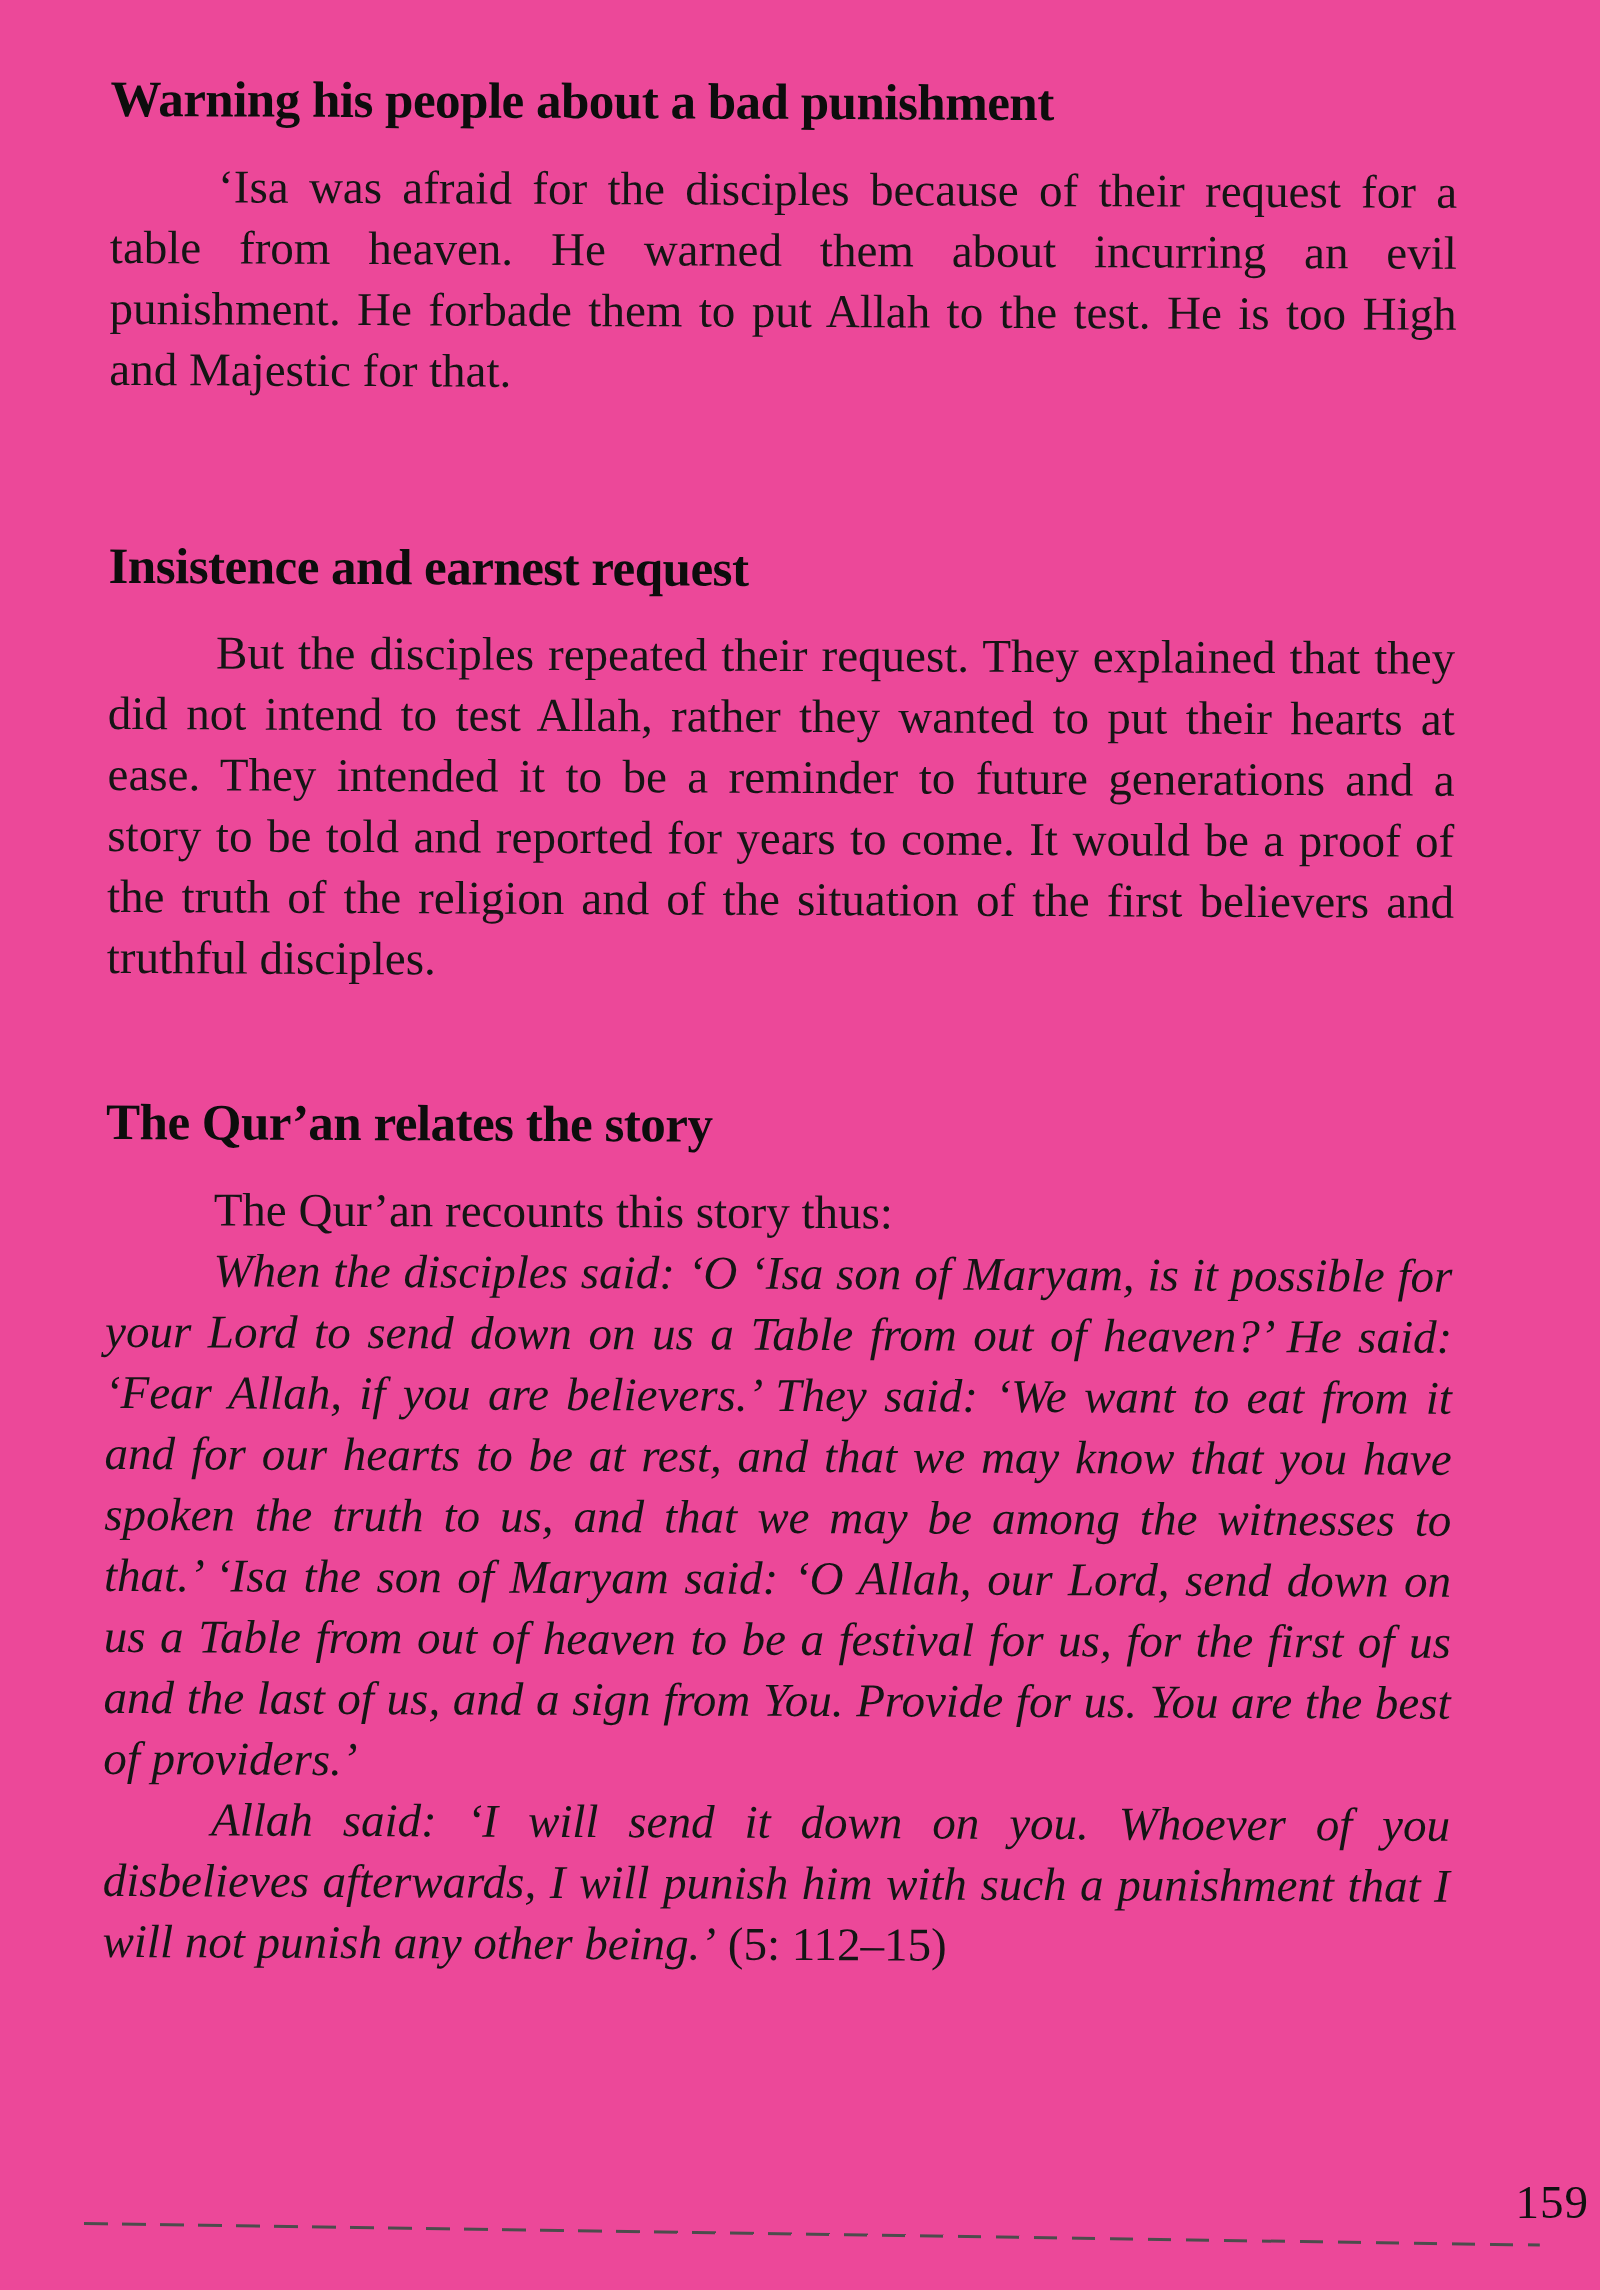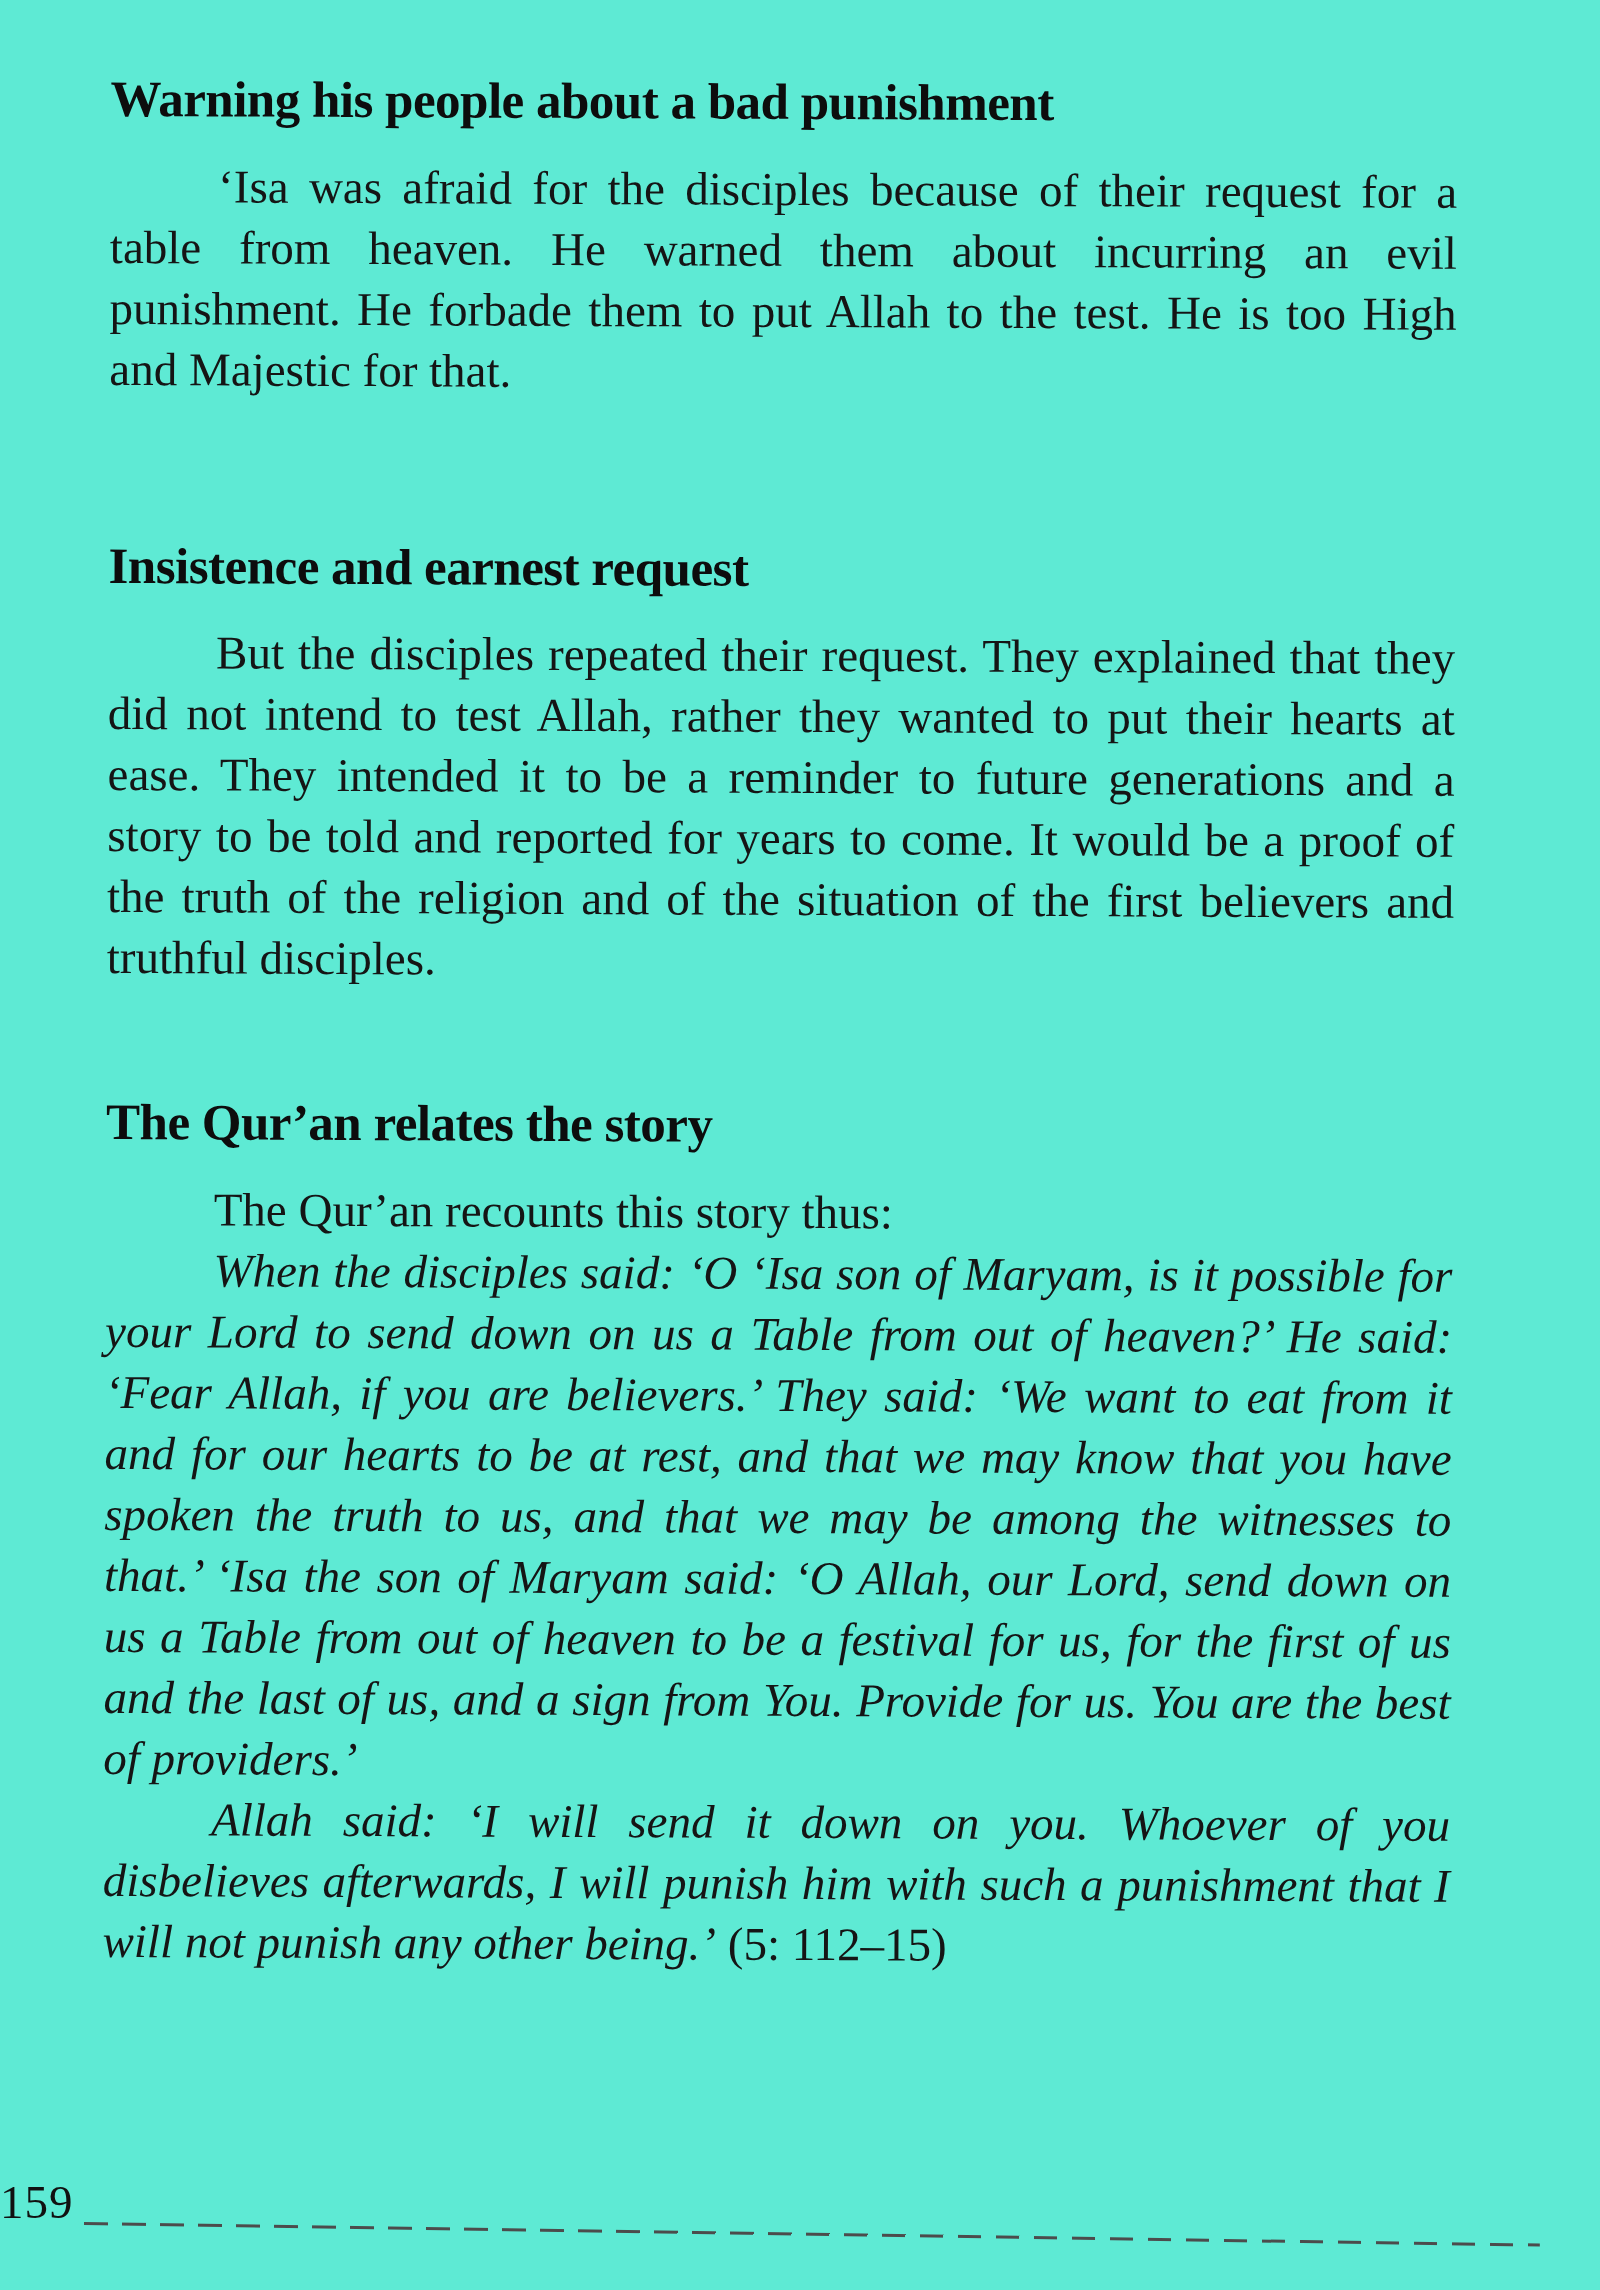--- a/index.html
+++ b/index.html
@@ -5,21 +5,21 @@
   html, body {
     margin: 0;
     padding: 0;
     background: #ffffff;
     font-family: "Liberation Serif", serif;
   }
   .page {
     position: relative;
     width: 1601px;
     height: 2290px;
-    background: #5eead4;
+    background: #ec4899;
     color: #141414;
     overflow: hidden;
   }
   .content {
     position: absolute;
     top: 0;
     left: 0;
     right: 0;
     padding: 74px 143px 0 111px;
     transform: rotate(0.25deg);
@@ -72,21 +72,21 @@
     height: 3px;
     background: repeating-linear-gradient(90deg, #4c4c4c 0 23.6px, transparent 23.6px 38px);
     transform: rotate(0.85deg);
     transform-origin: 0 0;
   }
   .page-number {
     position: absolute;
     left: 0;
     right: 12px;
     top: 7.9px;
-    text-align: left;
+    text-align: right;
     font-size: 47px;
     letter-spacing: 1px;
     color: #111111;
   }
 </style>
 </head>
 <body>
 
 <div class="page">
   <div class="content">

